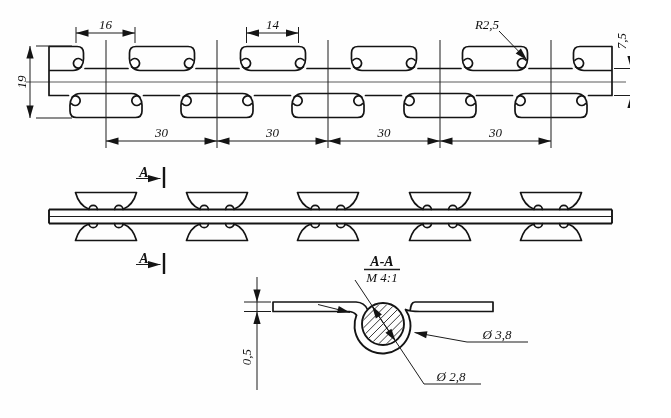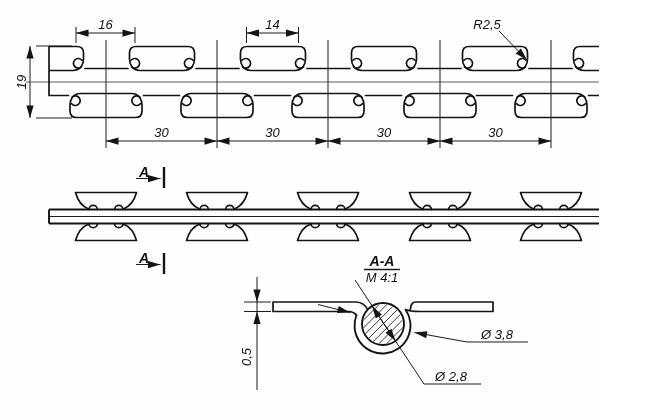--- a/index.html
+++ b/index.html
@@ -1,17 +1,17 @@
 <!DOCTYPE html>
 <html><head>
 <meta charset="utf-8">
 <style>
   html,body{margin:0;padding:0;background:#ffffff;}
   .page{position:relative;width:599px;height:418px;background:#fefefe;overflow:hidden;
-        font-family:Liberation Sans, sans-serif;}
+        font-family:Liberation Serif, serif;padding-left:31px;}
   svg{position:absolute;left:0;top:0;}
   .outline{stroke:#141414;stroke-width:1.7;fill:none;stroke-linecap:round;}
   .outline2{stroke:#141414;stroke-width:1.9;fill:none;stroke-linecap:butt;}
   .thin{stroke:#1c1c1c;stroke-width:1;fill:none;}
   .cl{stroke:#5a5a5a;stroke-width:1;fill:none;}
   .hatch{stroke:#222;stroke-width:0.9;fill:none;}
   .dimtxt{font-size:13px;font-style:italic;fill:#111;}
   .lbl-bold{font-size:14px;font-style:italic;font-weight:bold;fill:#111;}
   .tick{stroke:#141414;stroke-width:2.4;fill:none;}
 </style>

